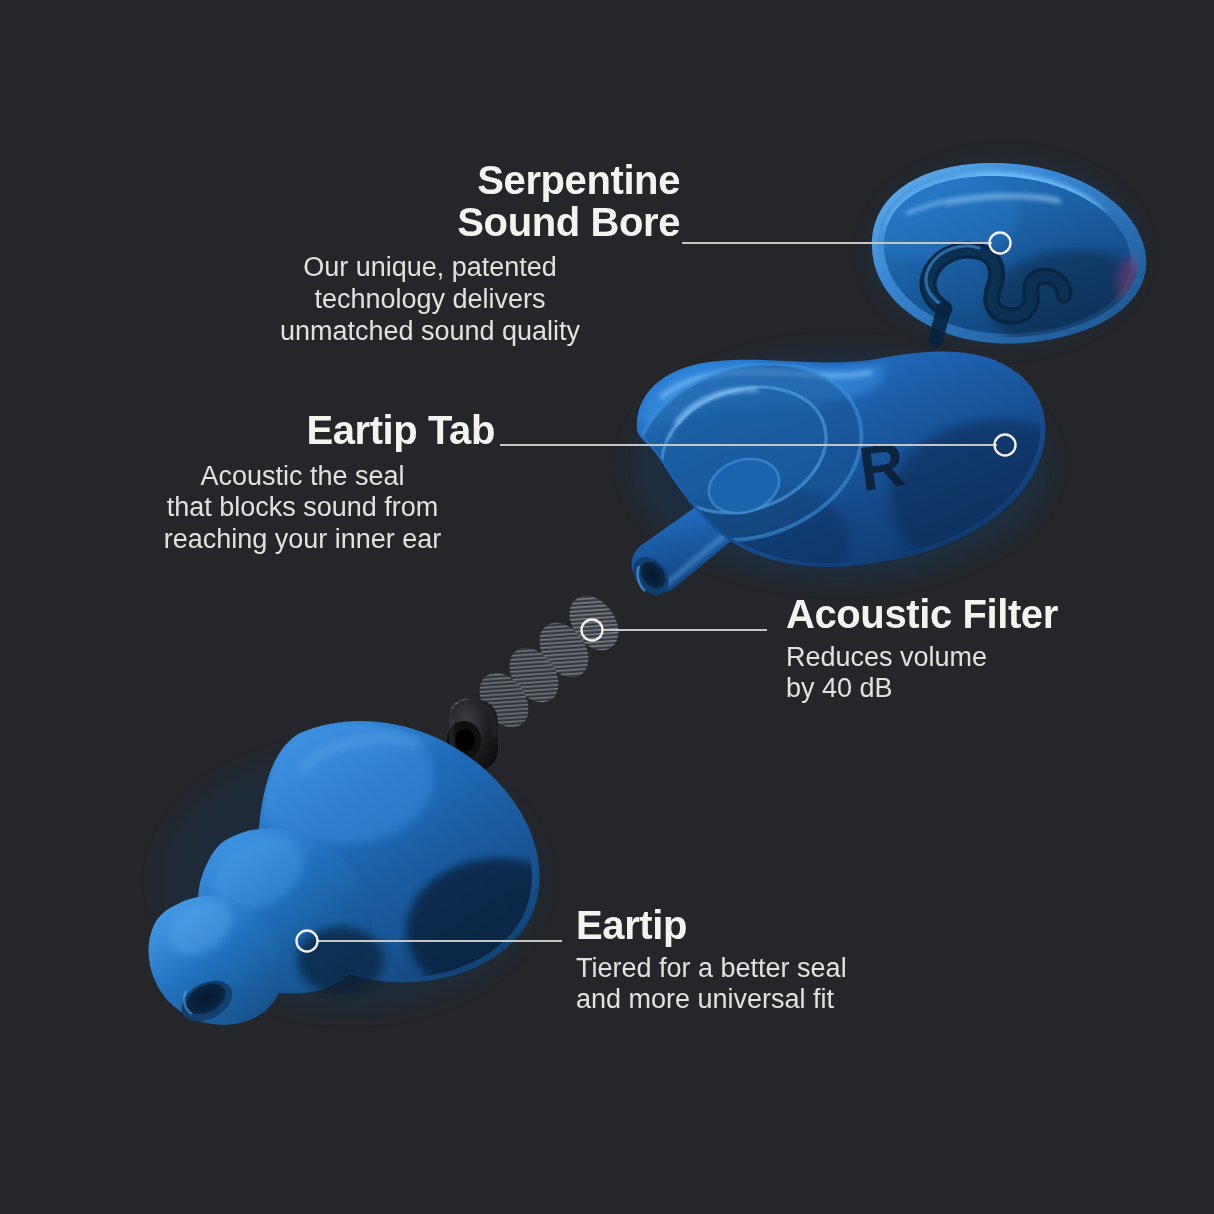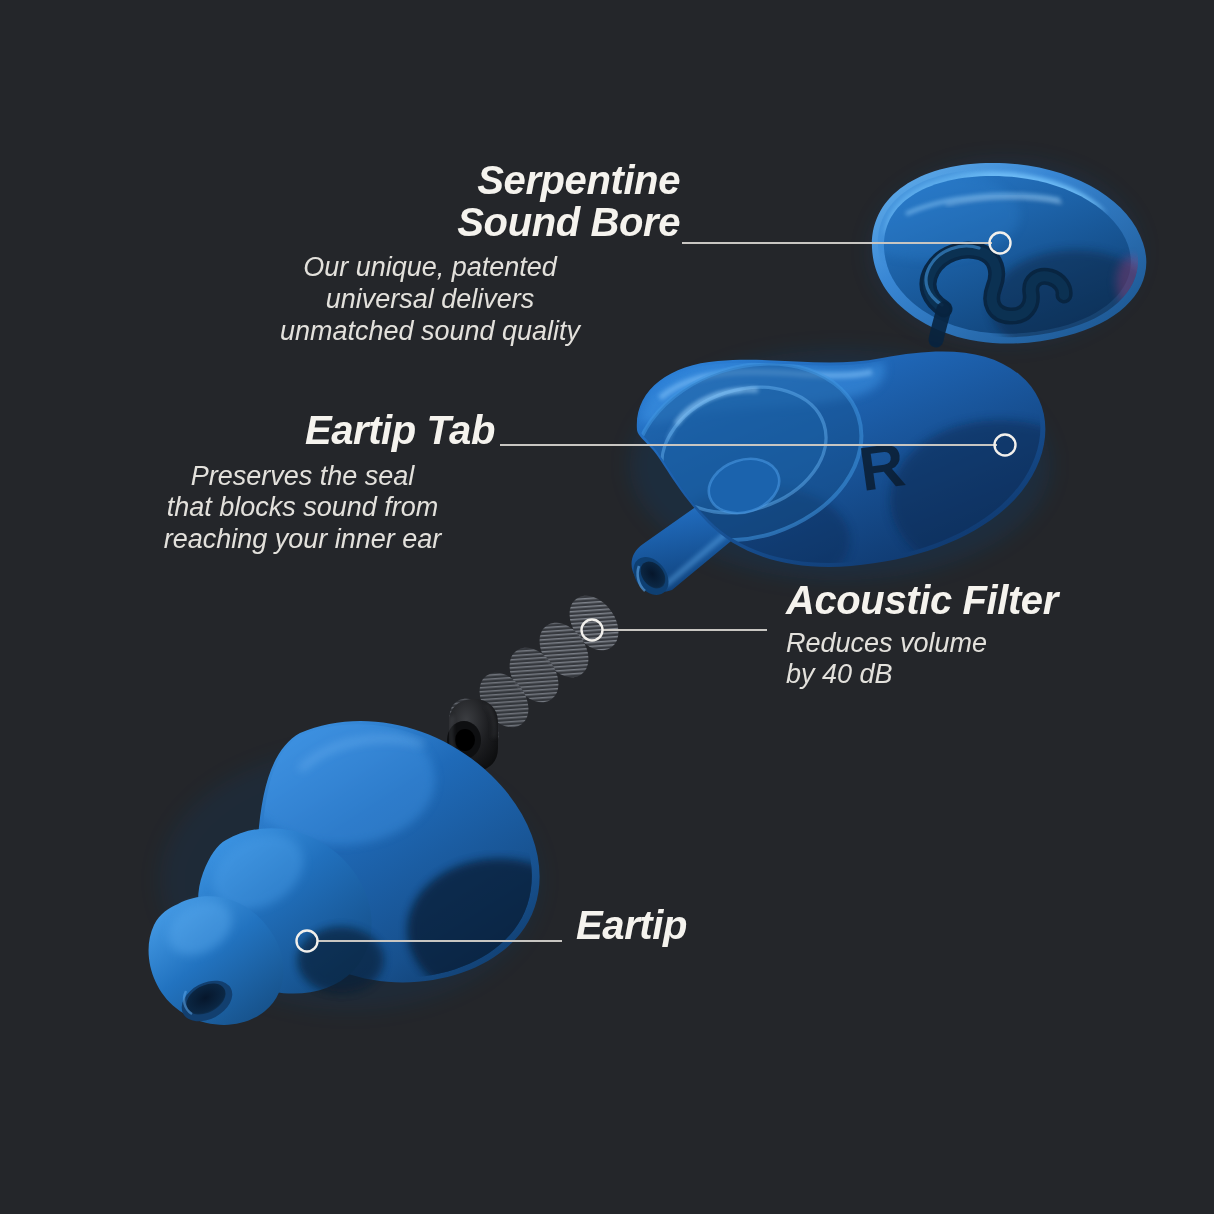--- a/index.html
+++ b/index.html
@@ -11,21 +11,21 @@
     overflow: hidden;
   }
   #stage {
     position: relative;
     width: 1214px; height: 1214px;
     background: #24262a;
   }
   svg.art { position: absolute; inset: 0; width: 1214px; height: 1214px; }
 
   
-  .callout { position: absolute; font-style: italic; }
+  .callout { position: absolute; }
   .callout .title {
     font-weight: 700;
     color: #f5f3ee;
     letter-spacing: -0.4px;
     line-height: 1.04;
     white-space: pre-line;
   }
   .callout .body {
     color: #e3e1dc;
     font-weight: 400;
@@ -37,21 +37,21 @@
   .align-center{ text-align: center; }
 
   #co-bore       { left: 180px;  top: 160px;  width: 500px; }
   #co-bore .title{ font-size: 40px; }
   #co-bore .body { font-size: 27px; margin-top: 9px; }
 
   #co-concha       { left: 110px; top: 410px; width: 385px; }
   #co-concha .title{ font-size: 40px; }
   #co-concha .body { font-size: 27px; margin-top: 9px; }
 
-  #co-filter       { left: 786px; top: 580px; width: 400px; }
+  #co-filter       { left: 786px; top: 594px; width: 400px; }
   #co-filter .title{ font-size: 40px; }
   #co-filter .body { font-size: 27px; margin-top: 6px; }
 
   #co-eartip       { left: 576px; top: 905px; width: 400px; }
   #co-eartip .title{ font-size: 40px; }
   #co-eartip .body { font-size: 27px; margin-top: 6px; }
 </style>
 </head>
 <body style="background: rgb(36, 38, 42);">
 
@@ -305,34 +305,36 @@
       <circle cx="1005" cy="445" r="10.5"></circle>
       <circle cx="592" cy="630" r="10.5"></circle>
       <circle cx="307" cy="941" r="10.5"></circle>
     </g>
   </svg>
 
   <div class="callout" id="co-bore">
     <div class="title align-right" style="color: rgb(245, 243, 238);">Serpentine
 Sound Bore</div>
     <div class="body align-center" style="color: rgb(227, 225, 220);">Our unique, patented
-universal delivers
+technology delivers
 unmatched sound quality</div>
   </div>
 
   <div class="callout" id="co-concha">
     <div class="title align-right" style="color: rgb(245, 243, 238);">Eartip Tab</div>
-    <div class="body align-center" style="color: rgb(227, 225, 220);">Preserves the seal
+    <div class="body align-center" style="color: rgb(227, 225, 220);">Acoustic the seal
 that blocks sound from
 reaching your inner ear</div>
   </div>
 
   <div class="callout" id="co-filter">
     <div class="title align-left" style="color: rgb(245, 243, 238);">Acoustic Filter</div>
     <div class="body align-left" style="color: rgb(227, 225, 220);">Reduces volume
 by 40 dB</div>
   </div>
 
   <div class="callout" id="co-eartip">
     <div class="title align-left" style="color: rgb(245, 243, 238);">Eartip</div>
+    <div class="body align-left" style="color: rgb(227, 225, 220);">Tiered for a better seal
+and more universal fit</div>
   </div>
 
 </div>
 
 </body></html>

